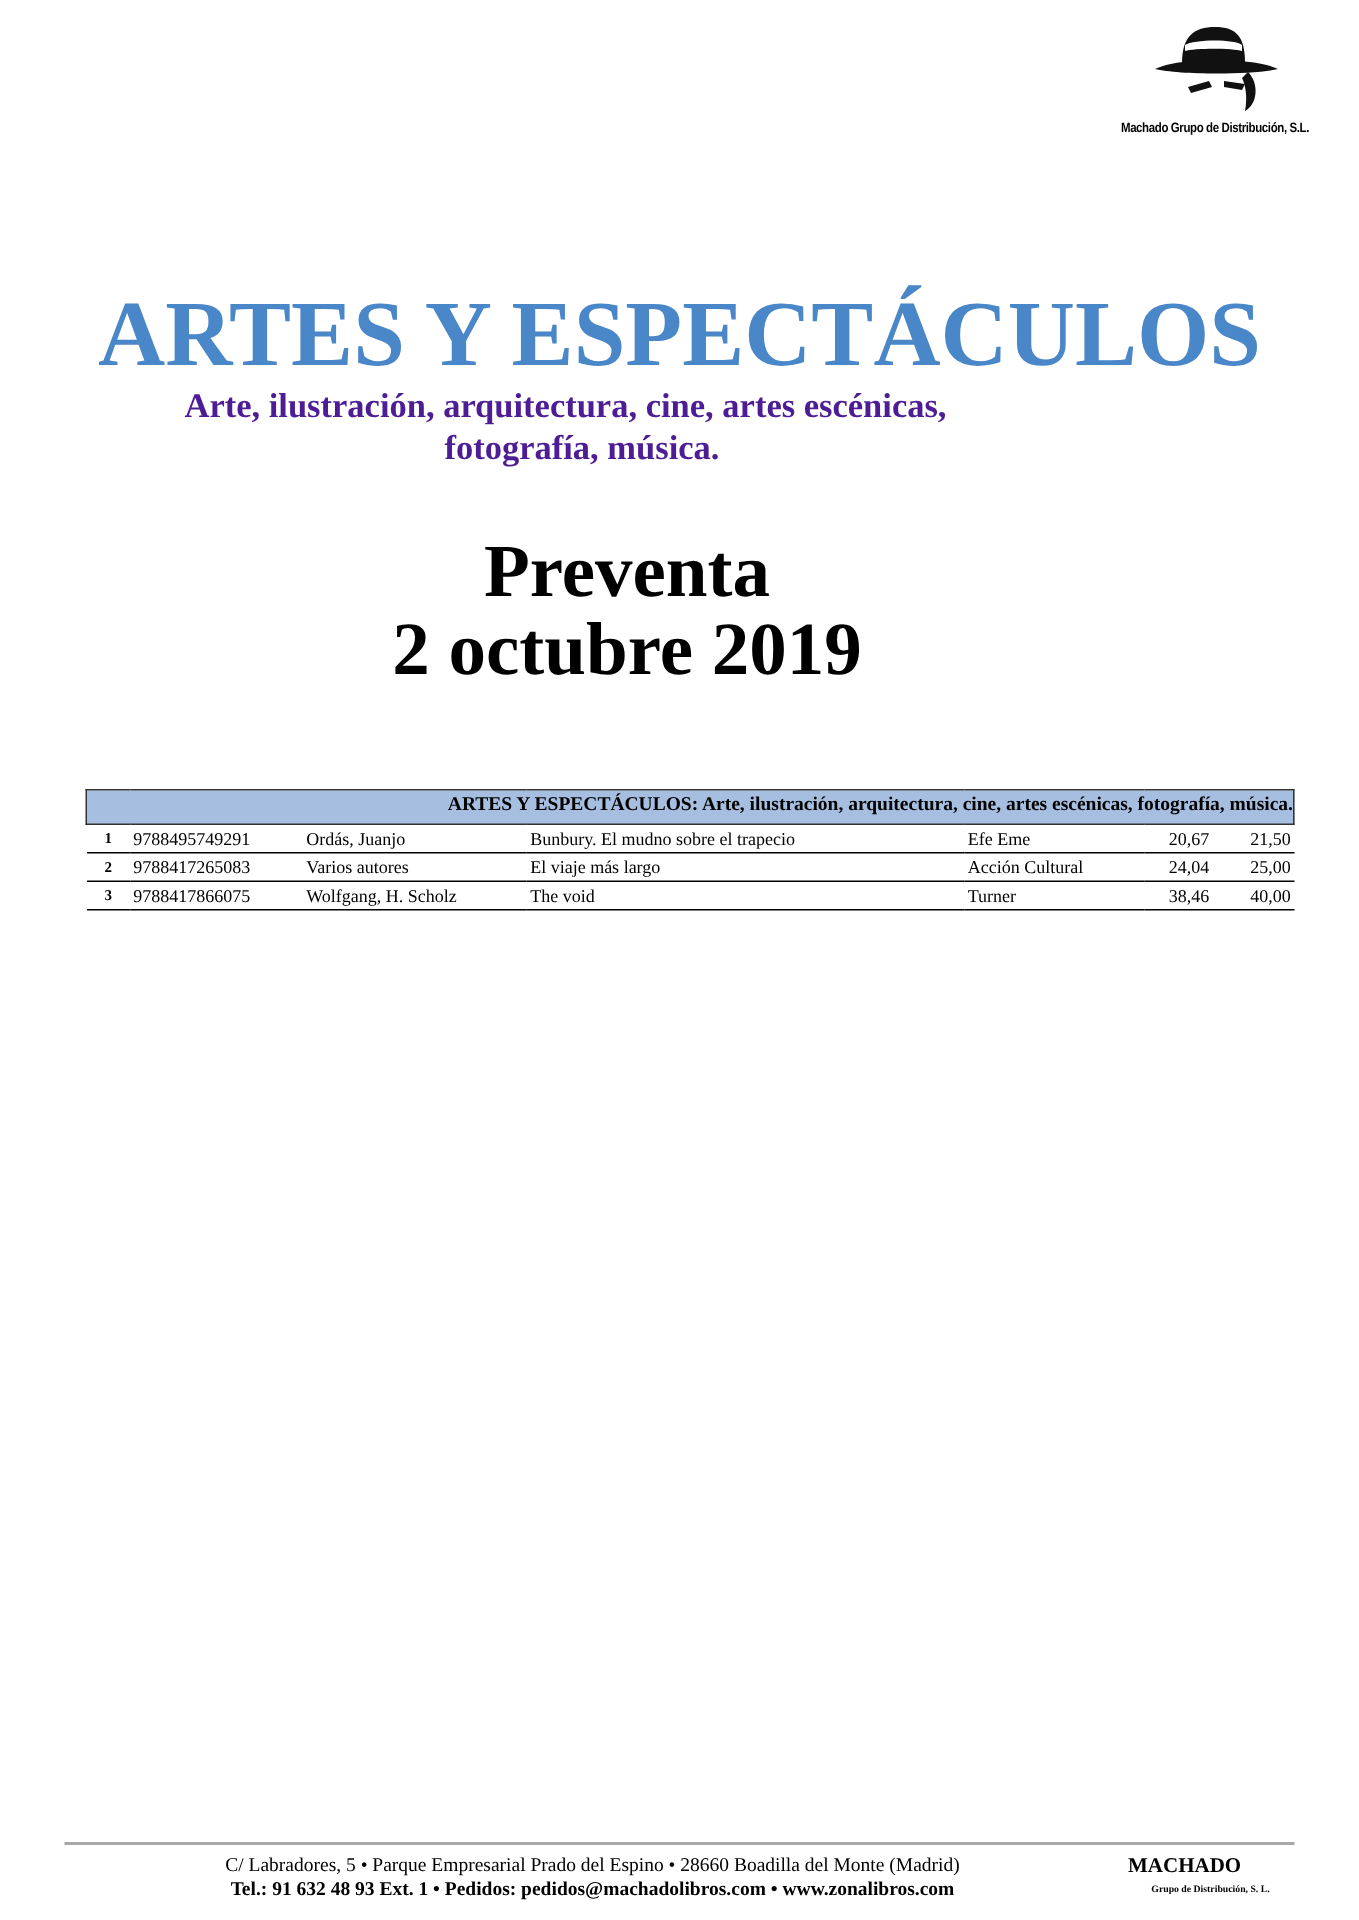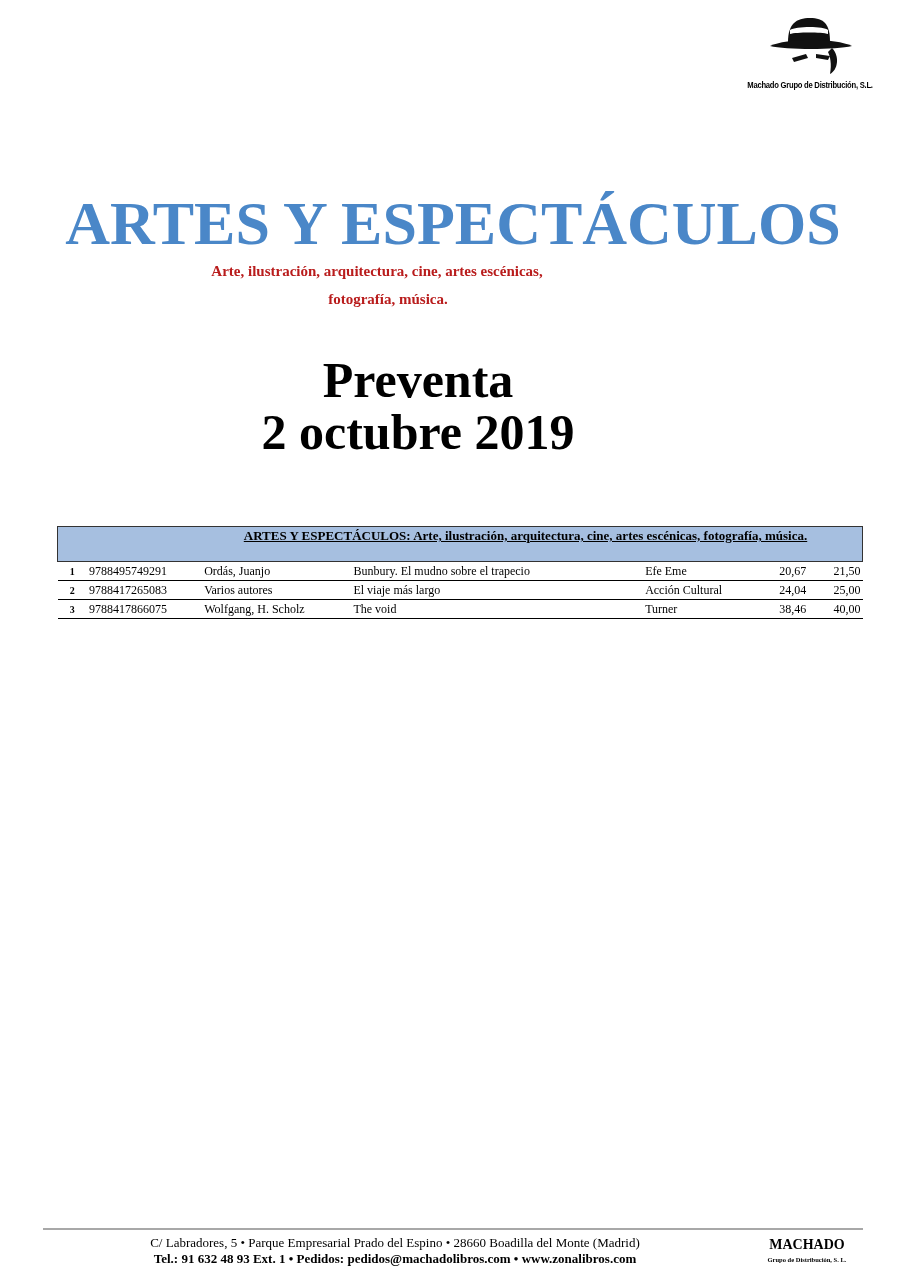--- a/index.html
+++ b/index.html
@@ -1,42 +1,42 @@
 <!DOCTYPE html>
 <html><head>
 <meta charset="utf-8">
 <style>
   html, body { margin: 0; padding: 0; background: #ffffff; }
   body { width: 906px; height: 1280px; position: relative; overflow: hidden; font-family: "DejaVu Serif", "Liberation Serif", serif; color: #000; }
   .logo { position: absolute; left: 736px; top: 8px; width: 148px; height: 86px; }
   .logo svg { position: absolute; left: 30px; top: 4px; }
   .logo-text { position: absolute; left: 0; top: 72px; width: 148px; text-align: center; font-family: "Liberation Sans", sans-serif; font-size: 9px; font-weight: bold; letter-spacing: -0.3px; transform: scaleX(0.85); }
   .title { position: absolute; left: 0; width: 906px; top: 188px; text-align: center; color: #4a87c8; font-family: "Liberation Serif", serif; font-weight: bold; font-size: 62px; letter-spacing: 0px; }
-  .subtitle { position: absolute; left: 0; width: 754px; text-align: center; color: #b91c1c; font-family: "Liberation Serif", serif; font-weight: bold; font-size: 15px; line-height: 28px; }
+  .subtitle { position: absolute; left: 0; width: 754px; text-align: center; color: #4c1d95; font-family: "Liberation Serif", serif; font-weight: bold; font-size: 23px; line-height: 28px; }
   .sub1 { top: 257px; }
   .sub2 { top: 285px; padding-left: 11px; }
   .preventa { position: absolute; left: 0; width: 836px; text-align: center; font-family: "Liberation Serif", serif; font-weight: bold; font-size: 50px; line-height: 52px; margin-top: 24px; }
   .pv1 { top: 330px; }
   .pv2 { top: 382px; }
   table.catalog { position: absolute; left: 57px; top: 526px; width: 806px; border-collapse: collapse; font-family: "Liberation Serif", serif; font-size: 12px; }
-  table.catalog th { background: #a6bfe0; border: 1.5px solid #333; height: 18px; padding: 0 0 16px 131px; text-align: center; font-size: 13px; font-weight: bold; white-space: nowrap; text-decoration: underline; }
+  table.catalog th { background: #a6bfe0; border: 1.5px solid #333; height: 18px; padding: 0 0 4px 131px; text-align: right; font-size: 13px; font-weight: bold; white-space: nowrap; }
   table.catalog td { height: 18px; padding: 0 2px; border-bottom: 1px solid #000; white-space: nowrap; }
   table.catalog tr:last-child td { border-bottom: 1.5px solid #000; }
   td.num { width: 22px; text-align: center; font-weight: bold; font-size: 10px; }
   td.isbn { width: 98px; }
   td.author { width: 128px; }
   td.titlecol { width: 254px; }
   td.pub { width: 102px; }
   td.p1 { width: 36px; text-align: right; }
   td.p2 { width: 44px; text-align: right; }
   .footer-rule { position: absolute; left: 43px; top: 1228px; width: 820px; height: 2px; background: #a8a8a8; }
   .footer-addr { position: absolute; left: 60px; width: 670px; text-align: center; font-family: "Liberation Serif", serif; font-size: 13px; line-height: 16px; }
   .fa1 { top: 1235px; }
   .fa2 { top: 1251px; font-weight: bold; }
-  .footer-brand { position: absolute; left: 752px; top: 1237px; width: 110px; text-align: center; font-family: "Liberation Serif", serif; font-weight: bold; font-size: 14px; }
+  .footer-brand { position: absolute; left: 752px; top: 1237px; width: 110px; text-align: left; font-family: "Liberation Serif", serif; font-weight: bold; font-size: 14px; }
   .footer-brand-sub { position: absolute; left: 752px; top: 1256px; width: 110px; text-align: center; font-family: "Liberation Serif", serif; font-weight: bold; font-size: 6.5px; }
 </style>
 </head>
 <body>
 
 <div class="logo">
   <svg width="88" height="66" viewBox="0 0 88 66">
     <path d="M22 30 C22 12 30 6 44 6 C58 6 64 12 64 30 Z" fill="#111"></path>
     <path d="M24 18 C30 14 58 14 62 18 L62 22 C56 20 30 20 24 22 Z" fill="#fff"></path>
     <path d="M4 34 C20 26 70 26 86 34 C70 38 20 38 4 34 Z" fill="#111"></path>

